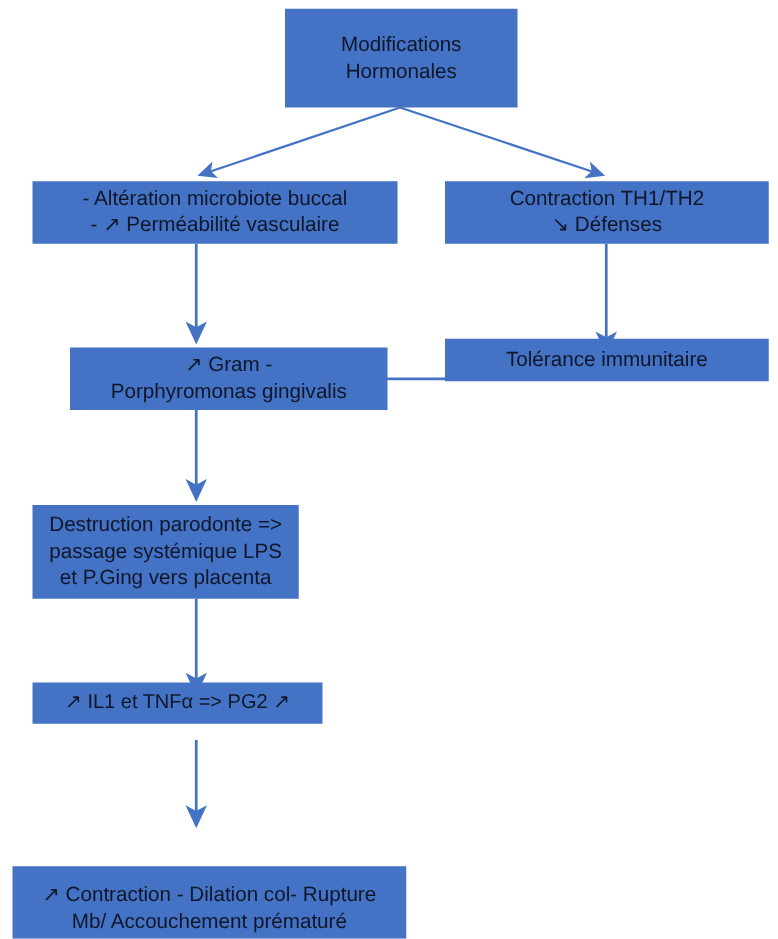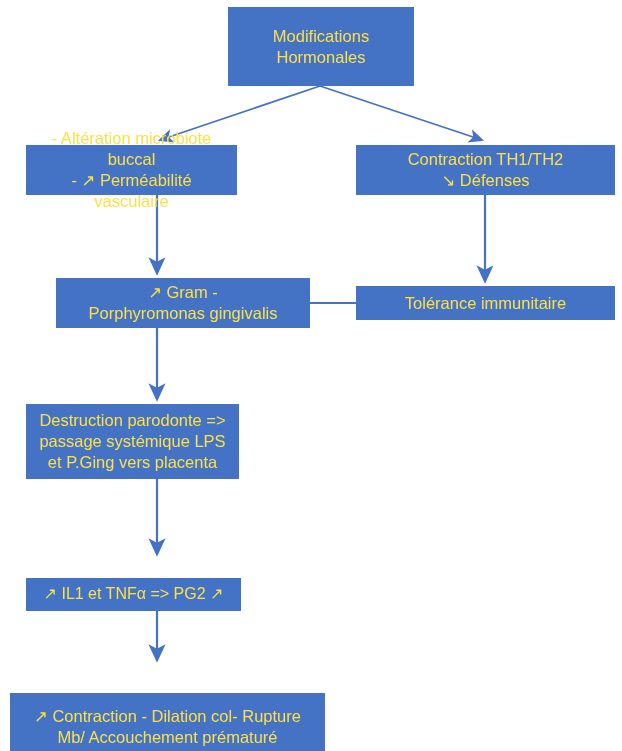--- a/index.html
+++ b/index.html
@@ -19,46 +19,46 @@
     position: absolute;
     left: 0;
     top: 0;
     width: 622px;
     height: 751px;
     pointer-events: none;
   }
   .node {
     position: absolute;
     background: #4472C4;
-    color: #fde047;
+    color: #0f172a;
     display: flex;
     align-items: center;
     justify-content: center;
     text-align: center;
     box-sizing: border-box;
     line-height: 1.26;
     font-size: 16.5px;
     padding: 2px 6px;
     z-index: 2;
   }
   .node .txt {
     width: 100%;
     white-space: pre-line;
   }
   .node.alt-font {
     font-size: 16px;
   }
   
   #node-hormonal     { left: 228px; top: 7px;   width: 186px; height: 79px; }
-  #node-microbiote   { left: 26px;  top: 145px; width: 211px; height: 50px; text-align: center; }
+  #node-microbiote   { left: 26px;  top: 145px; width: 292px; height: 50px; text-align: center; }
   #node-th          { left: 356px; top: 145px; width: 259px; height: 50px; }
   #node-gram         { left: 40px;  top: 278px; width: 254px; height: 50px; margin-left: 16px; }
-  #node-tolerance    { left: 356px; top: 286px; width: 259px; height: 34px; }
+  #node-tolerance    { left: 356px; top: 271px; width: 259px; height: 34px; }
   #node-destruction  { left: 26px;  top: 404px; width: 213px; height: 75px; }
-  #node-il1          { left: 26px;  top: 578px; width: 215px; height: 33px; justify-content: flex-end; }
+  #node-il1          { left: 26px;  top: 546px; width: 232px; height: 33px; justify-content: flex-end; }
   #node-contraction  { left: 10px;  top: 665px; width: 315px; height: 68px; margin-top: 28px; }
 </style>
 </head>
 <body>
 
 <div id="diagram">
 
   <svg class="connectors" viewBox="0 0 622 751" xmlns="http://www.w3.org/2000/svg">
     <defs>
       <marker id="arrowhead" markerWidth="9" markerHeight="9" refX="7.2" refY="4.5" orient="auto" markerUnits="strokeWidth">

